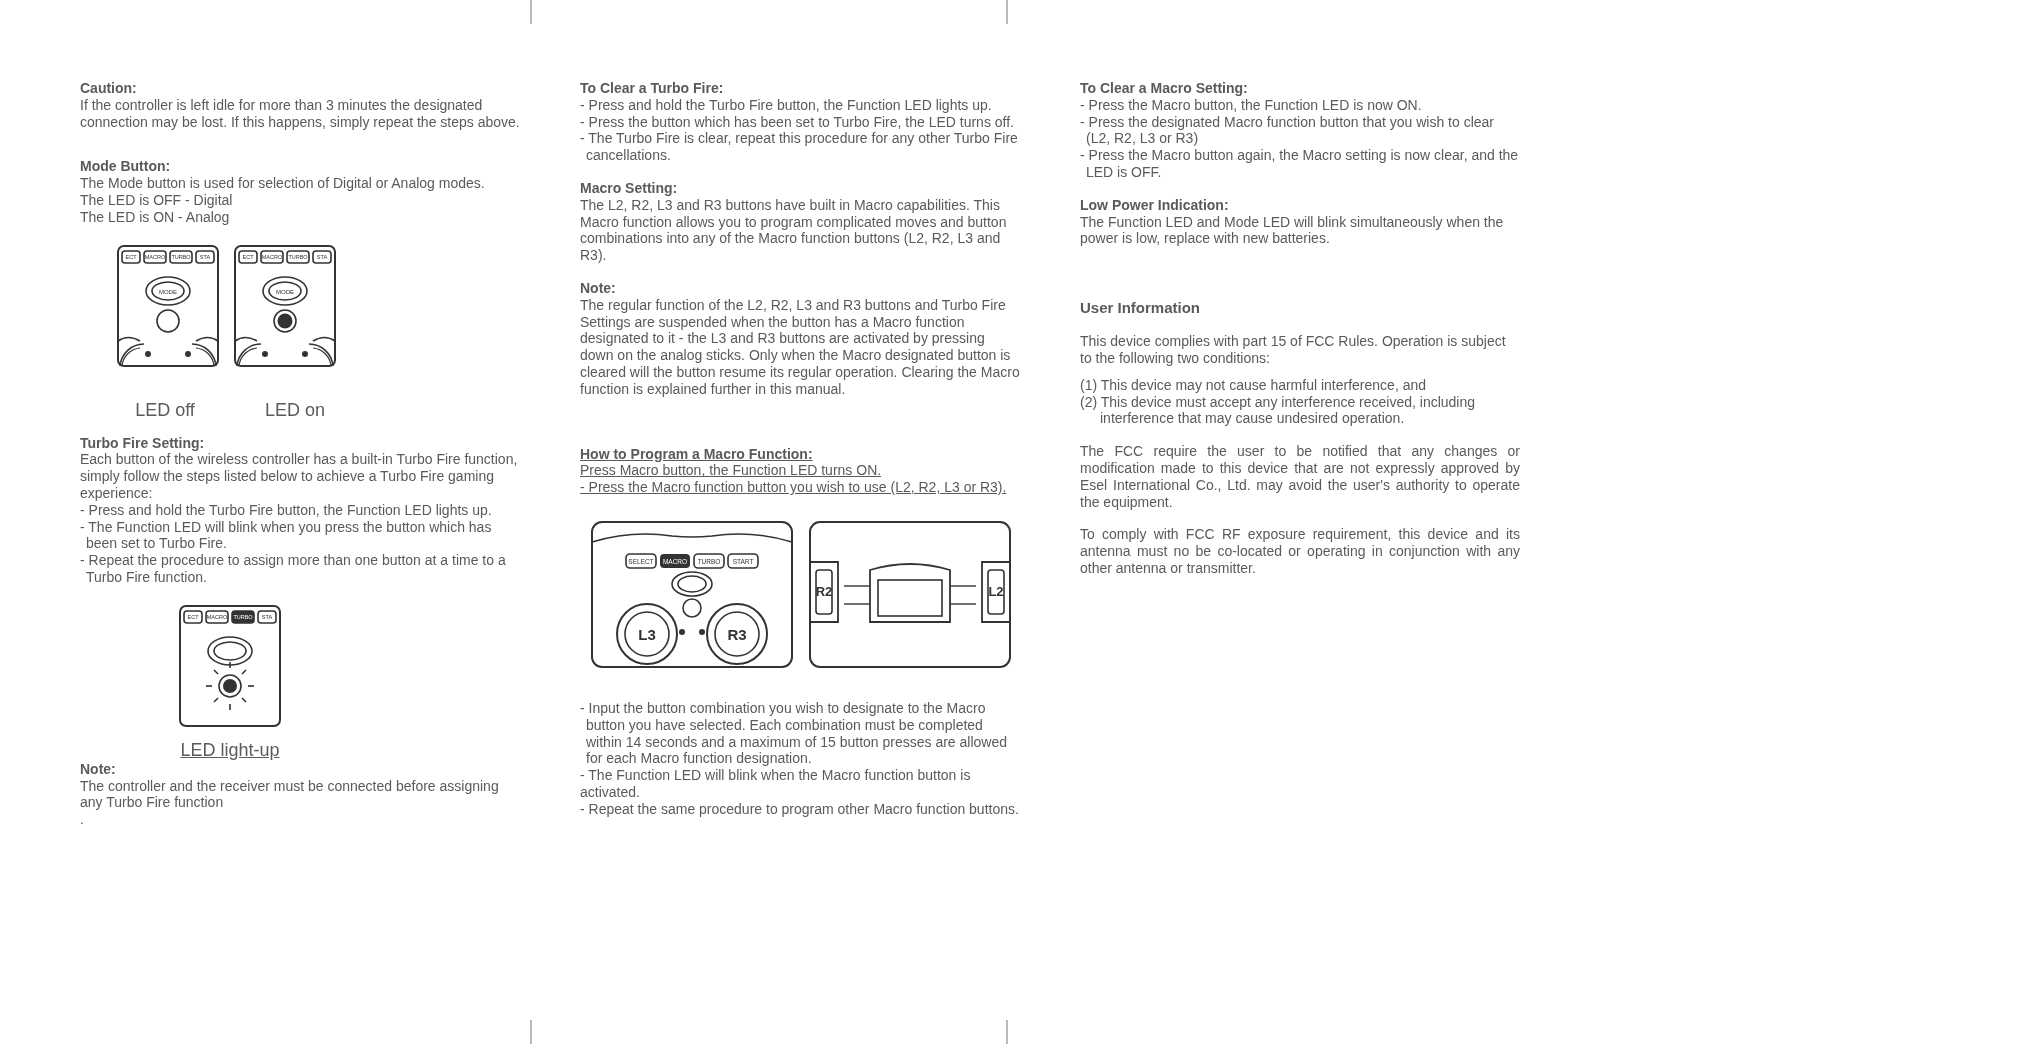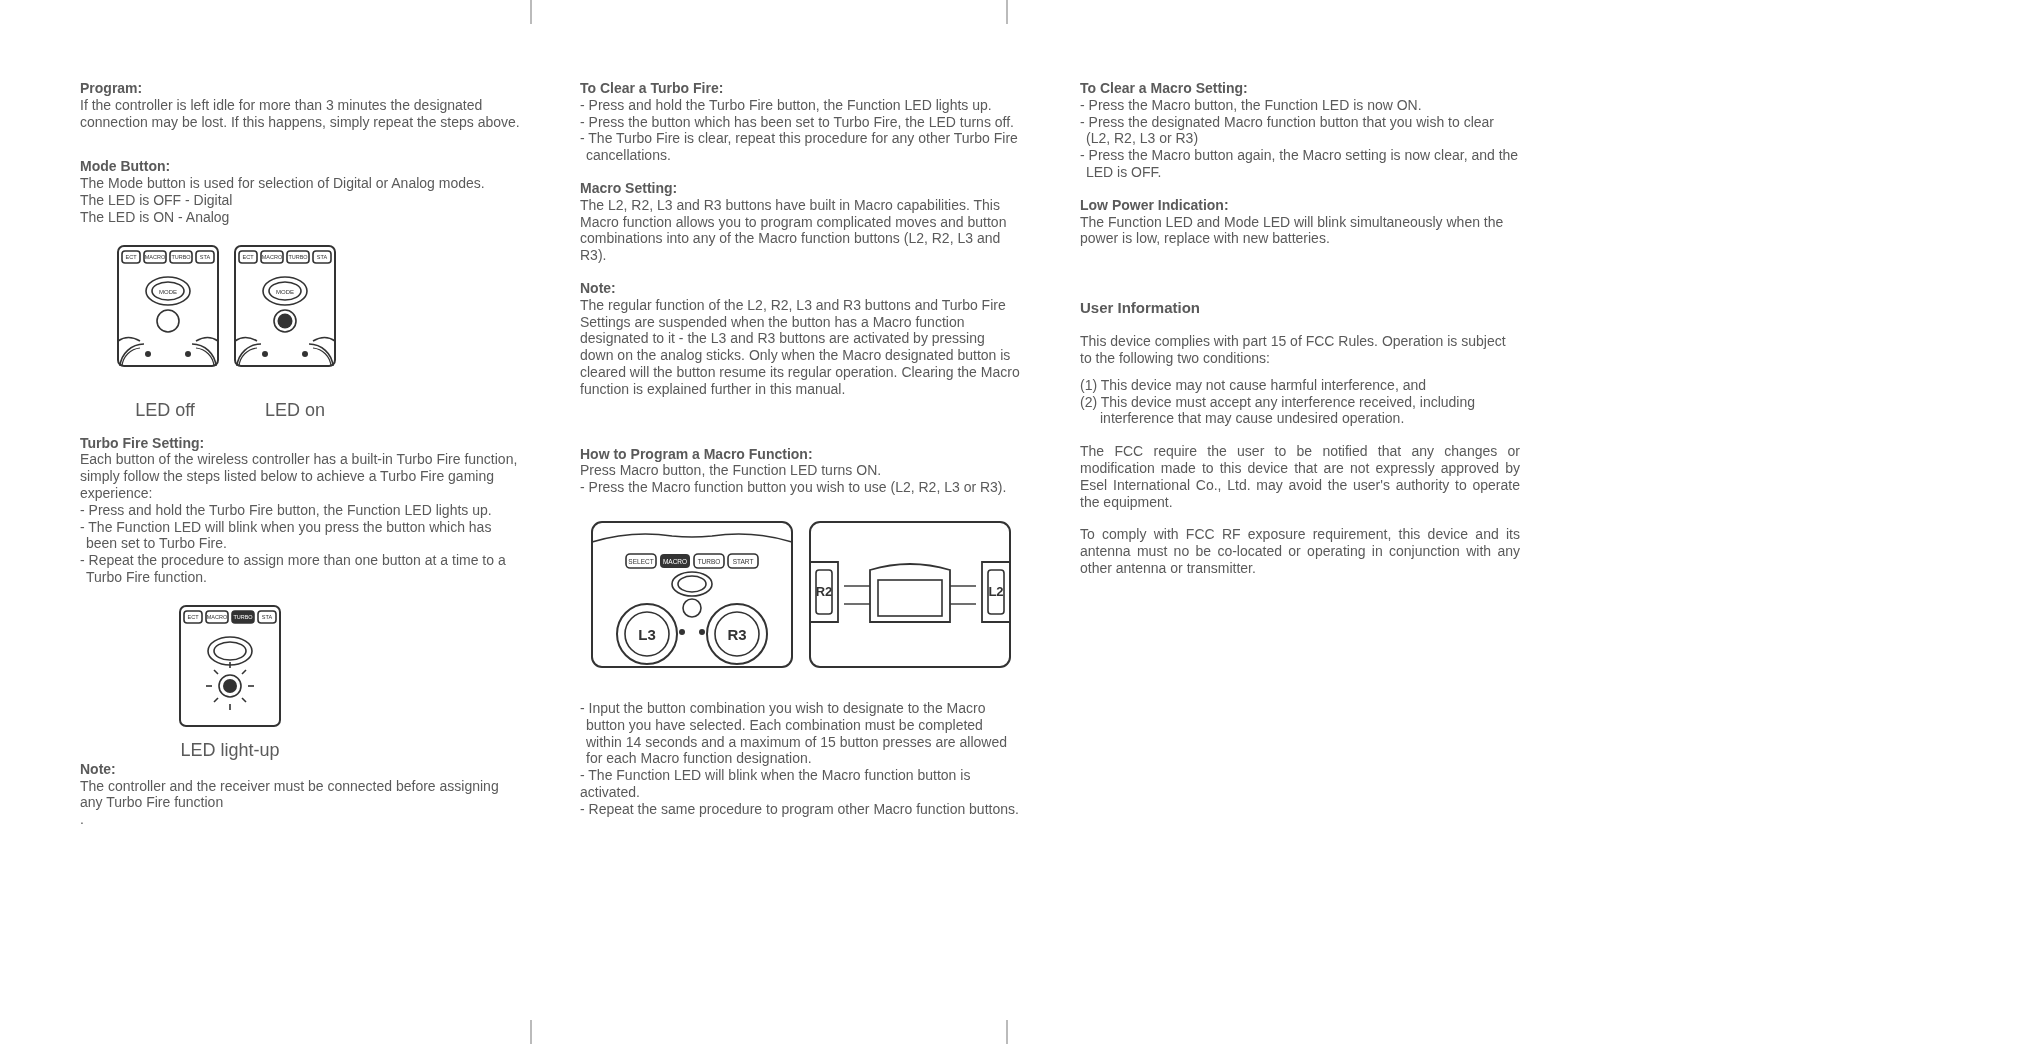--- a/index.html
+++ b/index.html
@@ -32,21 +32,21 @@
     .mark-bot-right-v { width: 2px; height: 30px; bottom: -6px; left: 1006px; }
   </style>
 </head>
 <body>
 
 <div class="columns">
 
   <div class="col">
 
     <div class="section">
-      <div class="heading">Program:</div>
+      <div class="heading">Caution:</div>
       <div class="body">If the controller is left idle for more than 3 minutes the designated connection may be lost. If this happens, simply repeat the steps above.</div>
     </div>
 
     <div class="section" style="margin-top:28px;">
       <div class="heading">Mode Button:</div>
       <div class="body">The Mode button is used for selection of Digital or Analog modes.</div>
       <div class="body">The LED is OFF - Digital</div>
       <div class="body">The LED is ON - Analog</div>
     </div>
 
@@ -92,21 +92,21 @@
     </div>
 
     <div class="section" style="margin-top:14px;">
       <div class="heading">Turbo Fire Setting:</div>
       <div class="body">Each button of the wireless controller has a built-in Turbo Fire function, simply follow the steps listed below to achieve a Turbo Fire gaming experience:</div>
       <div class="body">- Press and hold the Turbo Fire button, the Function LED lights up.</div>
       <div class="body" style="text-indent:-6px;margin-left:6px;">- The Function LED will blink when you press the button which has been set to Turbo Fire.</div>
       <div class="body" style="text-indent:-6px;margin-left:6px;">- Repeat the procedure to assign more than one button at a time to a Turbo Fire function.</div>
     </div>
 
-    <div class="svg-wrap svg-wrap-center" style="margin-left:50px;width:200px;">
+    <div class="svg-wrap svg-wrap-center" style="margin-left:50px;width:200px;text-decoration:underline;">
       <svg width="110" height="130" viewBox="0 0 110 130">
         <g transform="translate(5,4)">
           <rect x="0" y="0" width="100" height="120" rx="6" fill="none" stroke="#333" stroke-width="2"></rect>
           <rect x="4" y="5" width="18" height="12" rx="3" fill="none" stroke="#333" stroke-width="1.6"></rect>
           <rect x="26" y="5" width="22" height="12" rx="3" fill="none" stroke="#333" stroke-width="1.6"></rect>
           <rect x="52" y="5" width="22" height="12" rx="3" fill="#333" stroke="#333" stroke-width="1.6"></rect>
           <rect x="78" y="5" width="18" height="12" rx="3" fill="none" stroke="#333" stroke-width="1.6"></rect>
           <text x="13" y="13" font-size="5.5" text-anchor="middle" fill="#333">ECT</text>
           <text x="37" y="13" font-size="5.5" text-anchor="middle" fill="#333">MACRO</text>
           <text x="63" y="13" font-size="5.5" text-anchor="middle" fill="#fff">TURBO</text>
@@ -150,21 +150,21 @@
     <div class="section">
       <div class="heading">Macro Setting:</div>
       <div class="body">The L2, R2, L3 and R3 buttons have built in Macro capabilities.  This Macro function allows you to program complicated moves and button combinations into any of the Macro function buttons (L2, R2, L3 and R3).</div>
     </div>
 
     <div class="section">
       <div class="heading">Note:</div>
       <div class="body">The regular function of the L2, R2, L3 and R3 buttons and Turbo Fire Settings are suspended when the button has a Macro function designated to it - the L3 and R3 buttons are activated by pressing down on the analog sticks.  Only when the Macro designated button is cleared will the button resume its regular operation. Clearing the Macro function is explained further in this manual.</div>
     </div>
 
-    <div class="section" style="margin-top:48px;">
+    <div class="section" style="margin-top:48px;text-decoration:underline;">
       <div class="heading">How to Program a Macro Function:</div>
       <div class="body">Press Macro button, the Function LED turns ON.</div>
       <div class="body">- Press the Macro function button you wish to use (L2, R2, L3 or R3).</div>
     </div>
 
     <div class="svg-wrap">
       <svg width="440" height="170" viewBox="0 0 440 170">
 
         <g transform="translate(12,10)">
           <rect x="0" y="0" width="200" height="145" rx="10" fill="none" stroke="#333" stroke-width="2"></rect>

